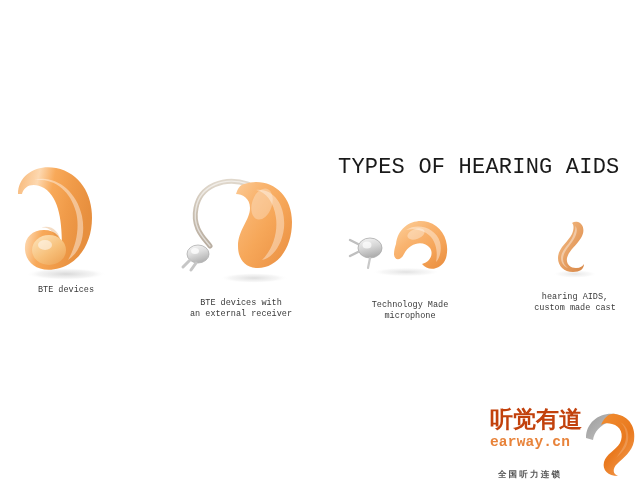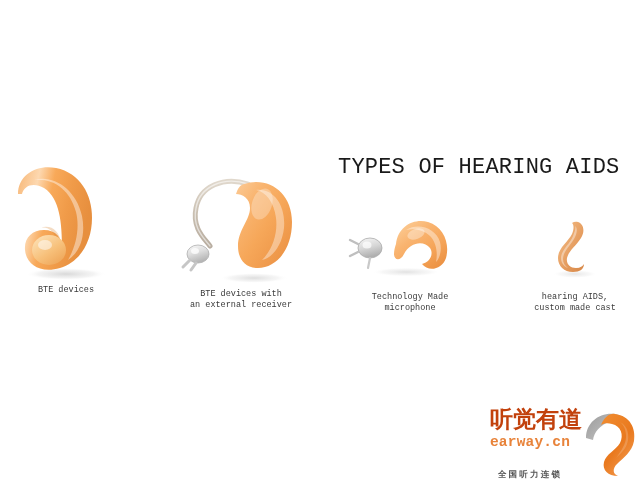--- a/index.html
+++ b/index.html
@@ -51,22 +51,22 @@
     color: #3a3a3a;
     white-space: pre-line;
   }
 
   #fig-bte        { left: 4px;   top: 158px; width: 124px; }
   #fig-bte-ext    { left: 176px; top: 168px; width: 130px; }
   #fig-micro      { left: 344px; top: 214px; width: 132px; }
   #fig-custom     { left: 520px; top: 218px; width: 110px; }
 
   #fig-bte .device-caption      { margin-top: 2px; }
-  #fig-bte-ext .device-caption  { margin-top: 3px; }
-  #fig-micro .device-caption    { margin-top: 12px; }
+  #fig-bte-ext .device-caption  { margin-top: 12px; }
+  #fig-micro .device-caption    { margin-top: 20px; }
   #fig-custom .device-caption   { margin-top: 12px; }
 
   
   #logo {
     position: absolute;
     left: 478px;
     top: 408px;
     width: 160px;
     height: 72px;
   }

